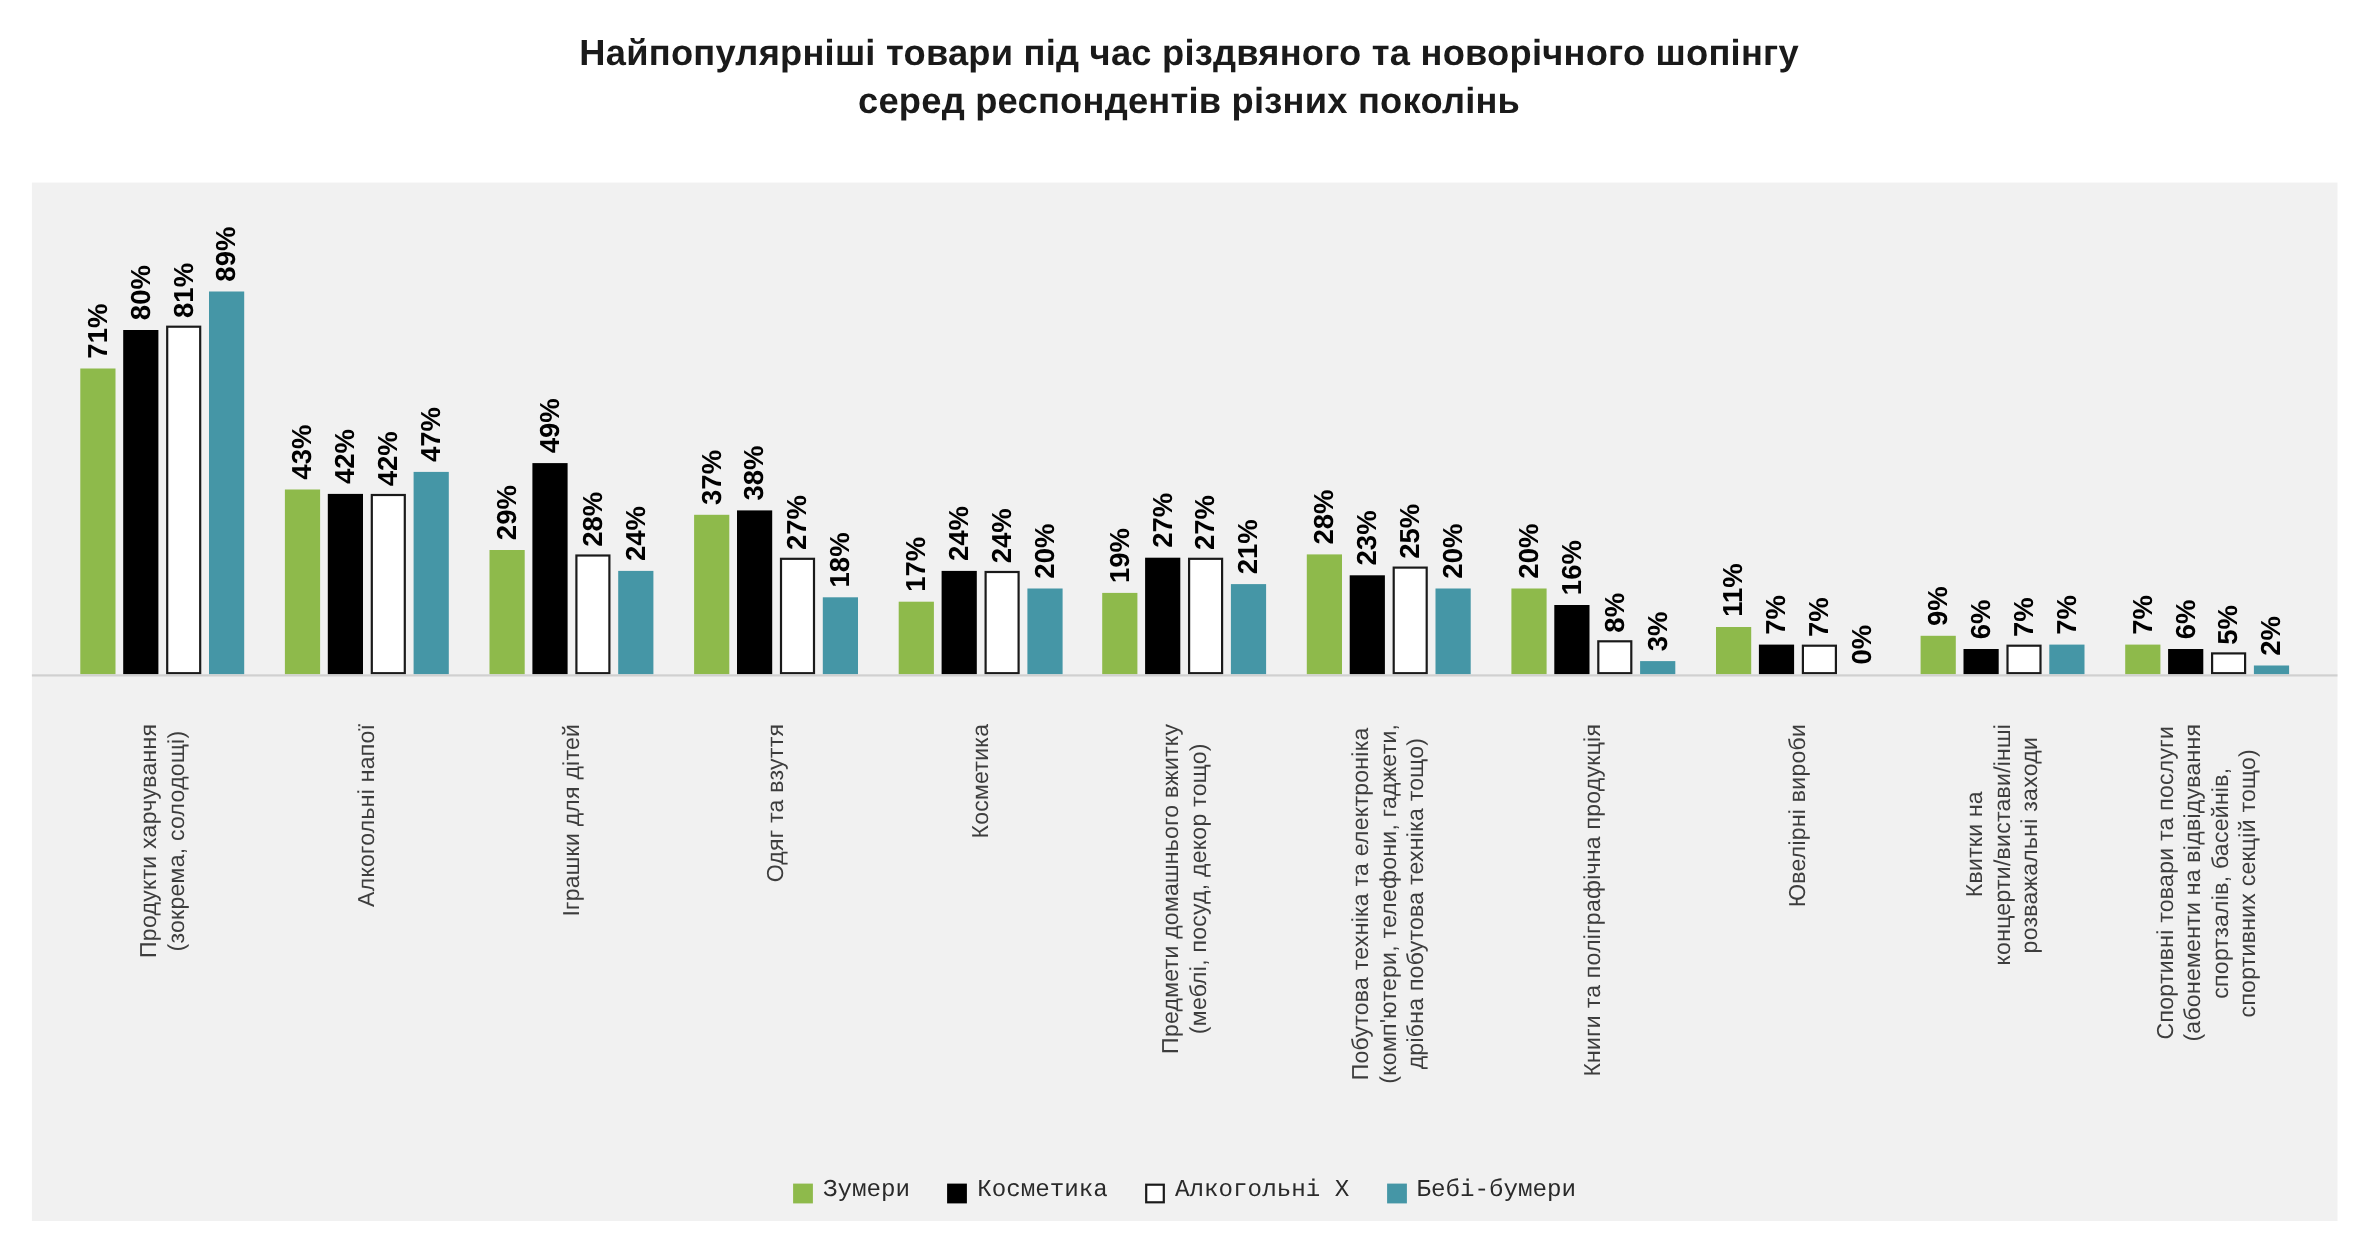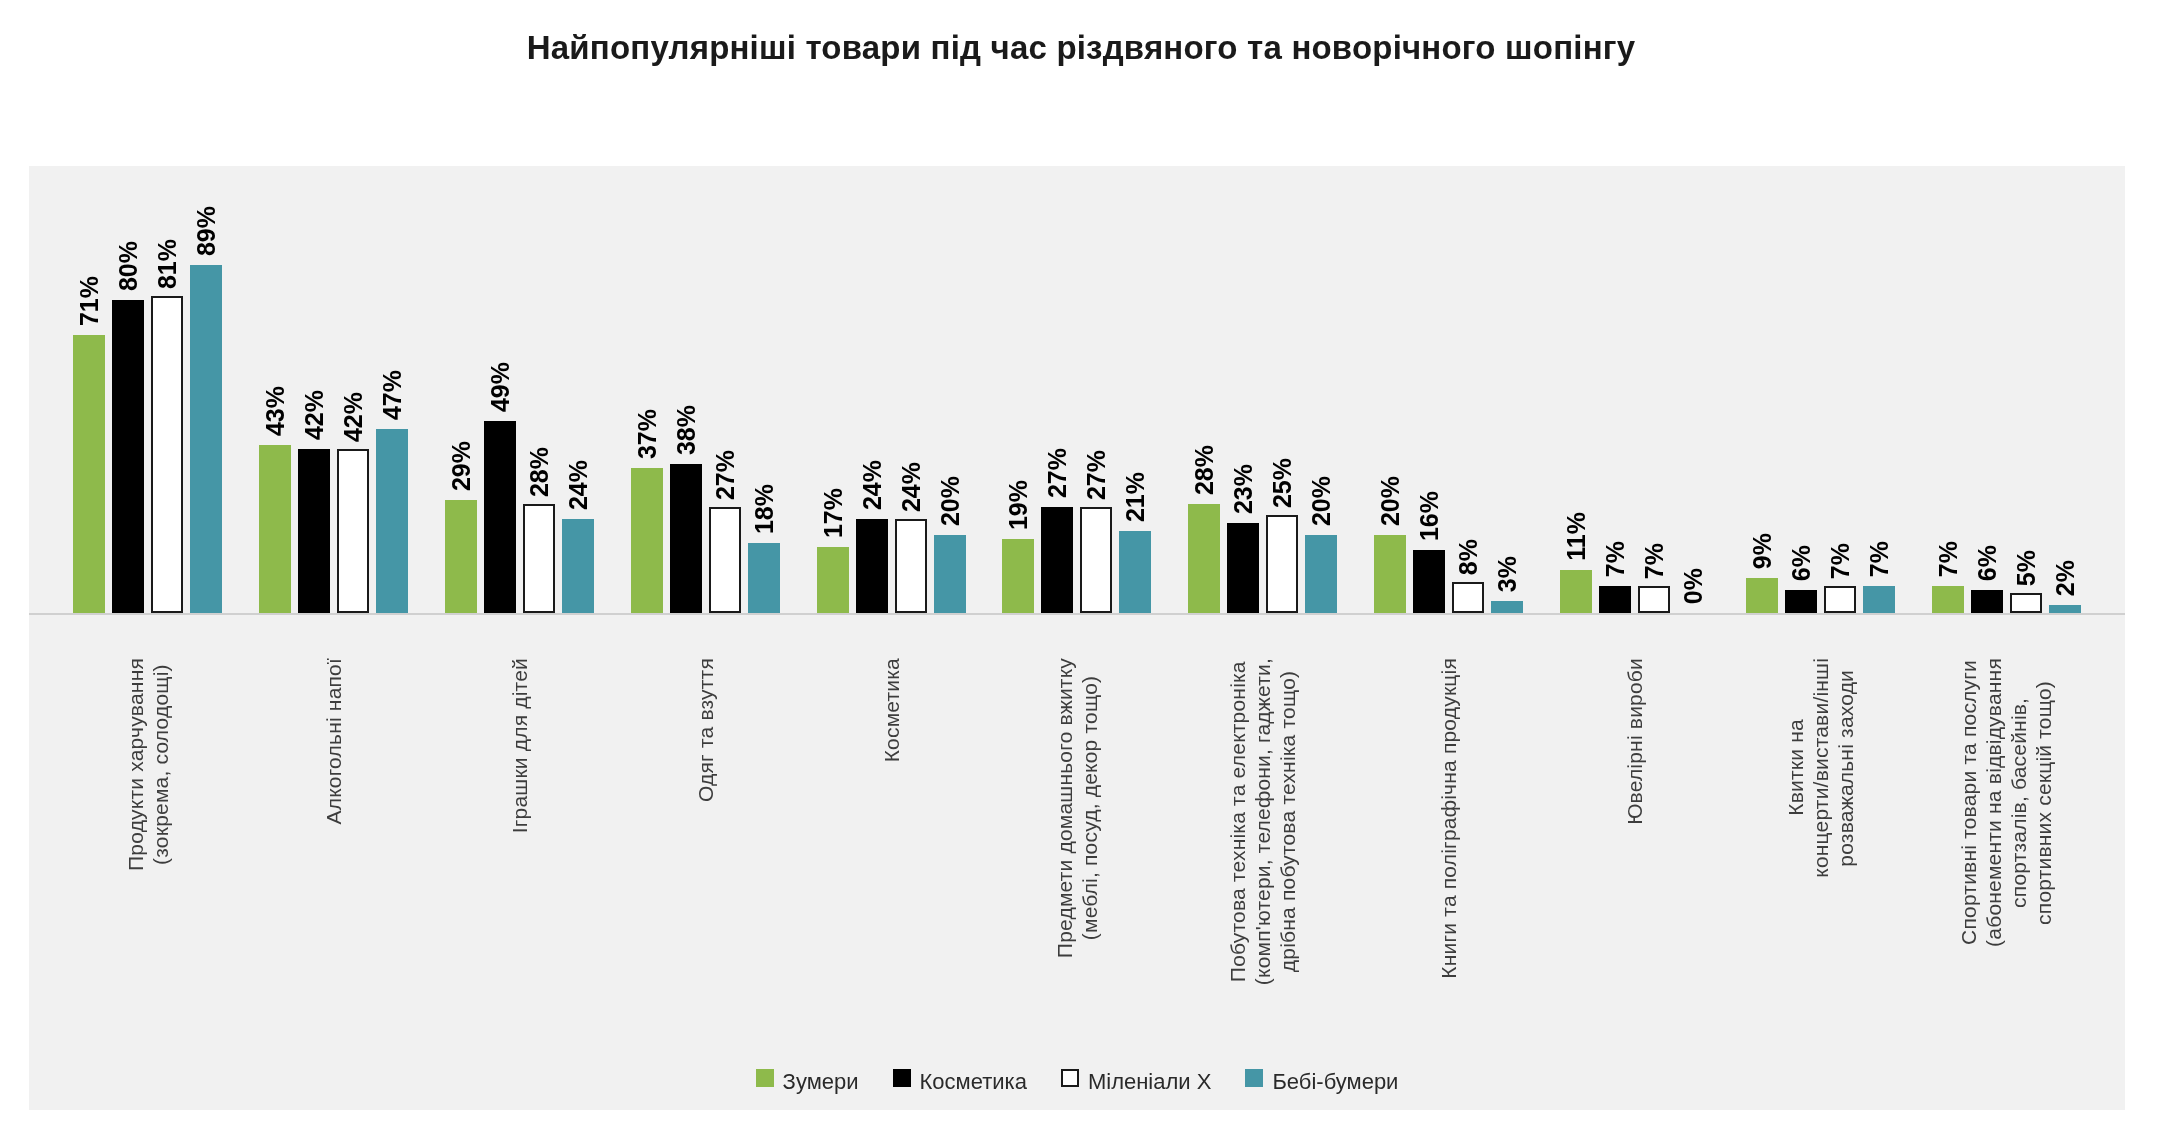--- a/index.html
+++ b/index.html
@@ -50,31 +50,32 @@
   .cat-label {
     writing-mode: vertical-rl; transform: rotate(180deg);
     white-space: pre-line; text-align: center;
     font-size: 21px; line-height: 25px; color: #3d3d3d; letter-spacing: 0.2px;
   }
 
   .legend {
     position: absolute; left: 0; top: 903px; width: 100%;
     display: flex; justify-content: center; align-items: center; gap: 34px;
   }
-  .legend-item { display: flex; align-items: flex-start; gap: 9px; }
+  .legend-item { display: flex; align-items: flex-end; gap: 9px; font-family: Liberation Mono, monospace; }
   .legend-swatch { width: 18px; height: 18px; flex: 0 0 18px; }
   .legend-label { font-size: 22px; color: #2a2a2a; }
 </style>
 </head>
 <body>
 
 <div class="page">
 
   <div class="chart-title">
     <span>Найпопулярніші товари під час різдвяного та новорічного шопінгу</span><br>
+    <span>серед респондентів різних поколінь</span>
   </div>
 
   <div class="panel">
     <div class="plot-row" id="plot">
         <div class="bar-group">
           <div class="bar" style="height: 278px; background: rgb(142, 186, 75);">
             <div class="bar-value">71%</div>
           </div>
           <div class="bar" style="height: 313px; background: rgb(0, 0, 0);">
             <div class="bar-value">80%</div>
@@ -276,21 +277,21 @@
         <div class="legend-item">
           <span class="legend-swatch" style="background: rgb(142, 186, 75);"></span>
           <span class="legend-label">Зумери</span>
         </div>
         <div class="legend-item">
           <span class="legend-swatch" style="background: rgb(0, 0, 0);"></span>
           <span class="legend-label">Косметика</span>
         </div>
         <div class="legend-item">
           <span class="legend-swatch" style="background: rgb(255, 255, 255); border: 2px solid rgb(26, 26, 26);"></span>
-          <span class="legend-label">Міленіали X</span>
+          <span class="legend-label">Алкогольні X</span>
         </div>
         <div class="legend-item">
           <span class="legend-swatch" style="background: rgb(69, 150, 166);"></span>
           <span class="legend-label">Бебі-бумери</span>
         </div>
       </div>
   </div>
 
 </div>
 

